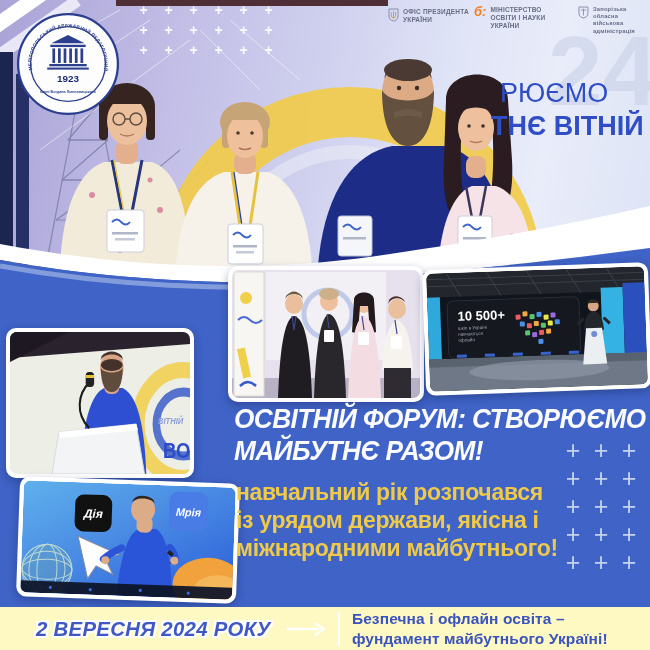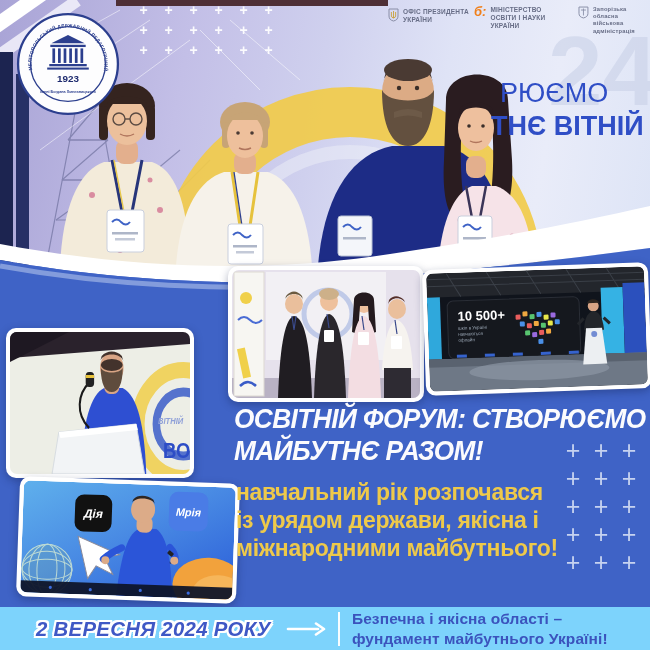--- a/index.html
+++ b/index.html
@@ -40,21 +40,21 @@
   .ph-right{left:424px;top:266px;width:226px;height:126px;transform:rotate(-2deg);}
   .ph-bottom{left:18px;top:480px;width:220px;height:120px;transform:rotate(2deg);}
 
   
   .headline{left:234px;top:402px;width:420px;color:#fbfbfd;font-weight:700;font-style:italic;
     font-size:28.5px;line-height:1.13;letter-spacing:-.6px;transform:scaleX(.92);transform-origin:left top;white-space:nowrap;}
   .bodytext{left:236px;top:479px;color:#eec94a;font-weight:700;font-size:23px;line-height:1.21;
     letter-spacing:-.3px;white-space:nowrap;}
 
   
-  .footer{left:0;top:607px;width:650px;height:43px;background:#7dd3fc;display:flex;align-items:center;}
+  .footer{left:0;top:607px;width:650px;height:43px;background:#fef9c3;display:flex;align-items:center;}
   .f-date{margin-left:36px;font-size:21px;font-weight:700;font-style:italic;color:#3f58c5;
     letter-spacing:.3px;white-space:nowrap;transform:scaleX(.97);transform-origin:left center;
     text-shadow:-2px -2px 0 #fff,2px -2px 0 #fff,-2px 2px 0 #fff,2px 2px 0 #fff,0 -2px 0 #fff,0 2px 0 #fff,-2px 0 0 #fff,2px 0 0 #fff;}
   .f-arrow{margin-left:8px;flex:0 0 auto;}
   .f-divider{width:2px;height:34px;background:#ffffff;margin:0 12px 0 12px;opacity:.95;flex:0 0 auto;}
   .f-msg{font-size:15.5px;font-weight:700;color:#3b53bd;line-height:1.28;letter-spacing:.1px;white-space:nowrap;}
 
   svg{display:block;}
   text{font-family:"Liberation Sans","DejaVu Sans",sans-serif;}
 </style>
@@ -468,18 +468,18 @@
     </div>
 
   <div class="abs footer">
     <div class="f-date">2 ВЕРЕСНЯ 2024 РОКУ</div>
     <svg class="f-arrow" width="40" height="14" viewBox="0 0 40 14">
       <path d="M2,7 H32" stroke="#ffffff" stroke-width="2.6" stroke-linecap="round"></path>
       <path d="M30,1.5 L38,7 L30,12.5" fill="none" stroke="#ffffff" stroke-width="2.6" stroke-linecap="round" stroke-linejoin="round"></path>
     </svg>
     <div class="f-divider"></div>
     <div class="f-msg">
-      <div>Безпечна і якісна області –</div>
+      <div>Безпечна і офлайн освіта –</div>
       <div>фундамент майбутнього Україні!</div>
     </div>
   </div>
 
 </div>
 
 </body></html>

